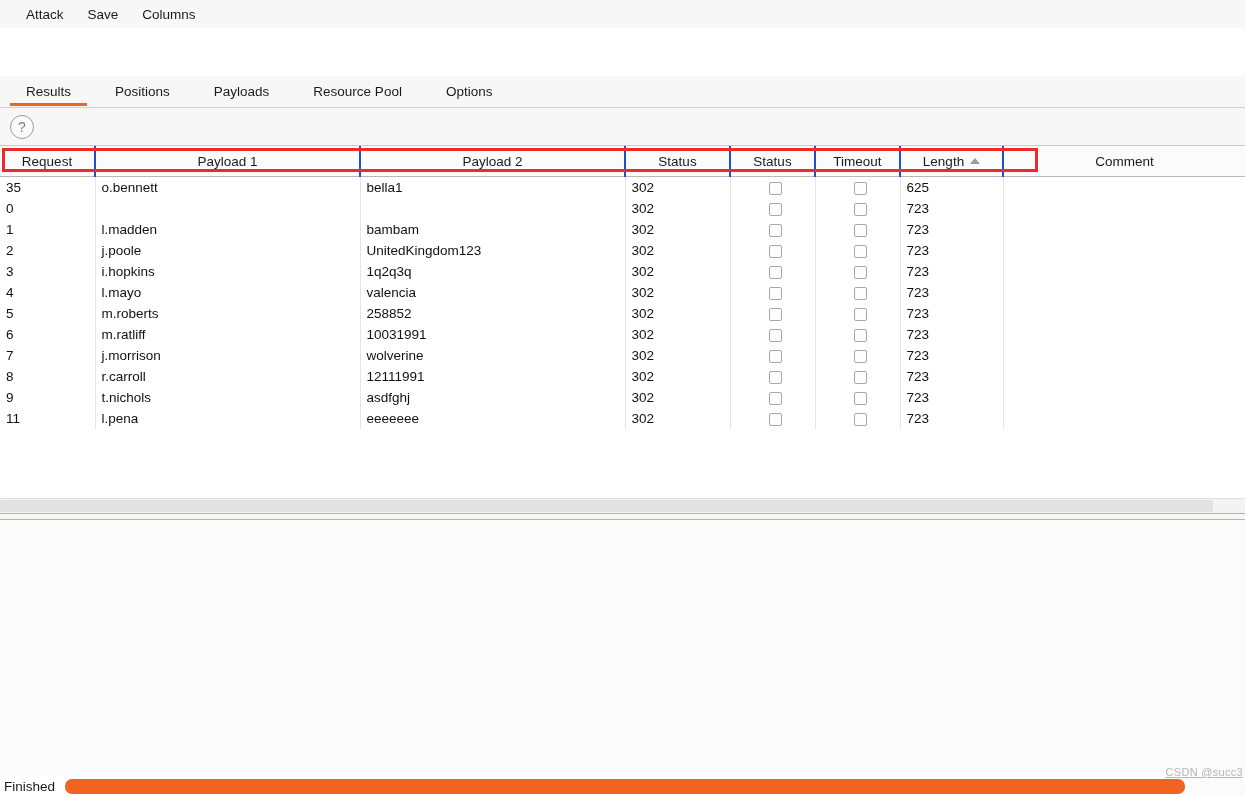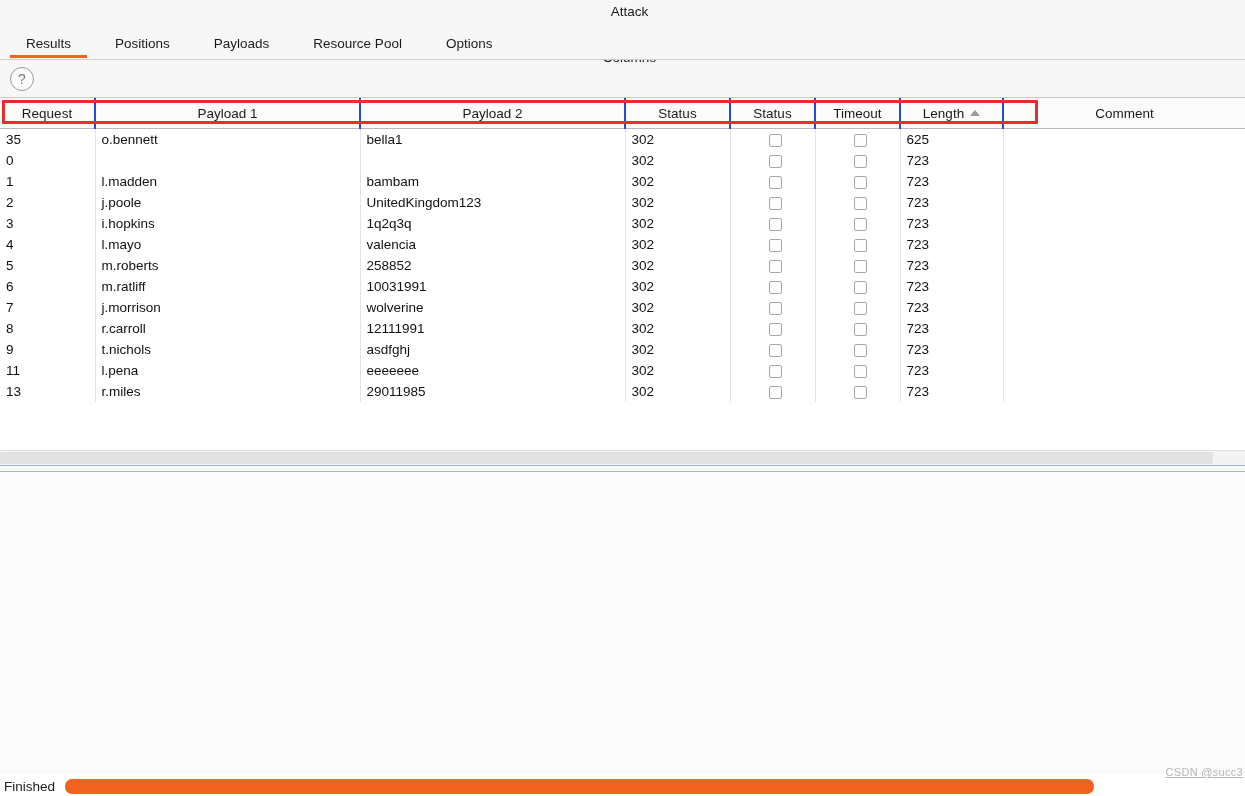--- a/index.html
+++ b/index.html
@@ -18,40 +18,40 @@
   }
 
   
   .menubar {
     height: 28px;
     background: #f7f7f7;
     display: flex;
     align-items: center;
     padding-left: 14px;
     box-sizing: border-box;
-    flex-direction: column;
   }
   .menubar-item {
     padding: 4px 12px;
     font-size: 13.5px;
     color: #1a1a1a;
     cursor: default;
     white-space: nowrap;
   }
 
   
   .tabstrip {
     height: 32px;
     background: #f7f7f7;
     display: flex;
     align-items: stretch;
     padding-left: 4px;
     box-sizing: border-box;
     border-bottom: 1px solid #cfcfcf;
     position: relative;
+    margin-top: 48px;
   }
   .tab {
     display: flex;
     align-items: center;
     padding: 0 22px;
     font-size: 13.5px;
     color: #1a1a1a;
     position: relative;
     cursor: default;
     white-space: nowrap;
@@ -207,21 +207,21 @@
   .lower-panel {
     background: #fbfbfb;
     height: 302px;
   }
 
   
   .statusbar {
     position: absolute;
     left: 0;
     bottom: 0;
-    width: 1094px;
+    width: 1185px;
     height: 20px;
     background: #ffffff;
     display: flex;
     align-items: center;
     overflow: hidden;
   }
   .status-label {
     font-size: 13.5px;
     color: #1a1a1a;
     padding-left: 4px;
@@ -450,30 +450,20 @@
         <tr>
           <td class="c-req">11</td>
           <td class="">l.pena</td>
           <td class="">eeeeeee</td>
           <td class="">302</td>
           <td class="c-center"><span class="checkbox"></span></td>
           <td class="c-center"><span class="checkbox"></span></td>
           <td class="">723</td>
           <td class="" style="border-right: none;"></td>
         </tr>
-        <tr>
-          <td class="c-req">13</td>
-          <td class="">r.miles</td>
-          <td class="">29011985</td>
-          <td class="">302</td>
-          <td class="c-center"><span class="checkbox"></span></td>
-          <td class="c-center"><span class="checkbox"></span></td>
-          <td class="">723</td>
-          <td class="" style="border-right: none;"></td>
-        </tr>
       </tbody>
   </table>
   <div class="annotation-box" style="border-color: rgb(238, 43, 43);"></div>
 </div>
 
 <div class="hscroll-track">
   <div class="hscroll-thumb"></div>
 </div>
 
 <div class="splitter"></div>

